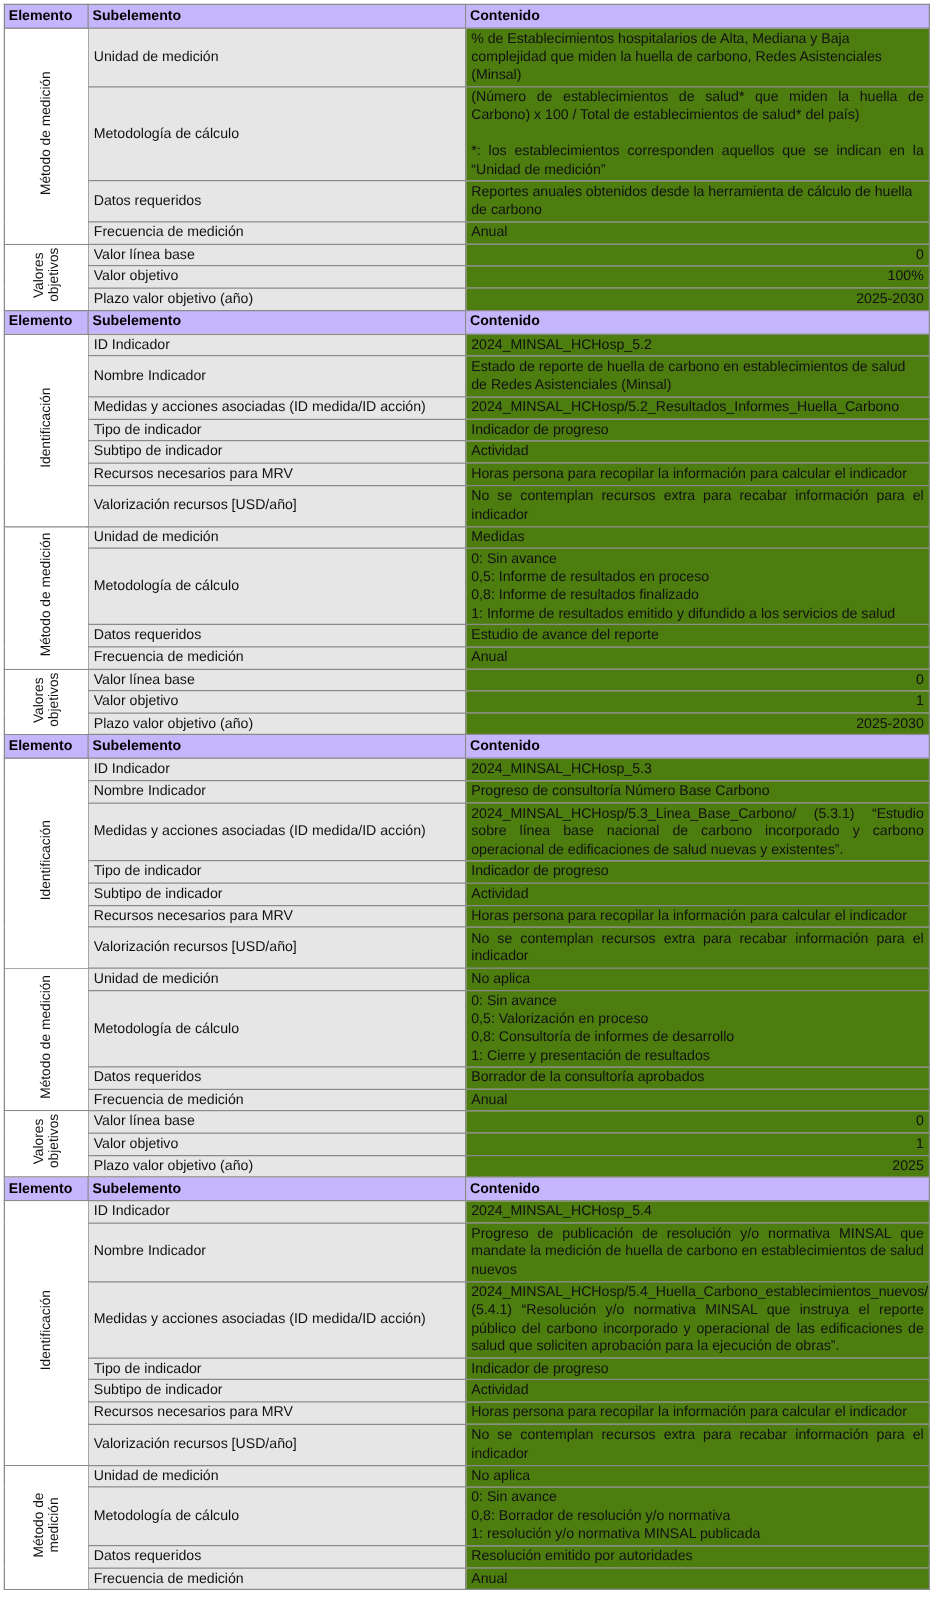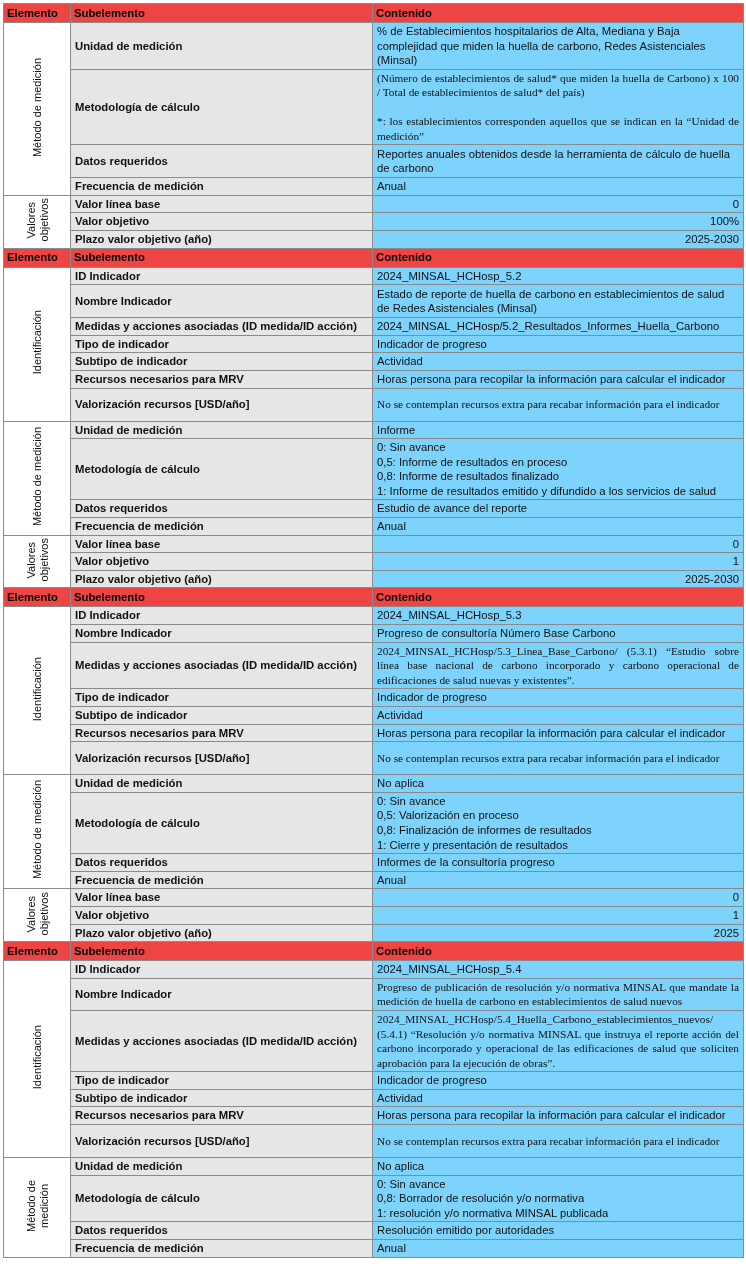--- a/index.html
+++ b/index.html
@@ -1,26 +1,26 @@
 <!DOCTYPE html>
 <html><head>
 <meta charset="utf-8">
 <style>
   html, body { margin: 0; padding: 0; background: #ffffff; }
   body { width: 746px; height: 1280px; overflow: hidden; font-family: "Liberation Sans", sans-serif; color: #111; }
   table { border-collapse: collapse; position: absolute; left: 3px; top: 3px; width: 740px; table-layout: fixed; }
   td { border: 1px solid #8a8a8a; font-size: 11.3px; line-height: 14.6px; padding: 1px 4px; vertical-align: middle; }
   col.c1 { width: 67px; } col.c2 { width: 302px; } col.c3 { width: 371px; }
-  tr.hdr td { background: #ef4444; font-weight: bold; color: #000; height: 16px; padding: 1px 3px; }
+  tr.hdr td { background: #c4b5fd; font-weight: bold; color: #000; height: 16px; padding: 1px 3px; }
   td.grp { background: #ffffff; text-align: center; padding: 0; position: relative; }
   td.grp .vt { display: inline-block; writing-mode: vertical-rl; transform: rotate(180deg); font-size: 11px; line-height: 12.5px; white-space: pre-line; text-align: center; }
-  td.sub { background: #e6e6e6; font-weight: bold; }
-  td.val { background: #7dd3fc; }
+  td.sub { background: #e6e6e6; font-weight: normal; }
+  td.val { background: #4d7c0f; }
   td.num { text-align: right; }
-  td.just { text-align: justify; font-family: Liberation Serif, serif; }
+  td.just { text-align: justify; }
   .gap { display: block; height: 14px; }
 </style>
 </head>
 <body>
 
 <table>
   <colgroup>
       <col class="c1">
       <col class="c2">
       <col class="c3">
@@ -94,21 +94,21 @@
     <td class="sub">Recursos necesarios para MRV</td>
     <td class="val">Horas persona para recopilar la información para calcular el indicador</td>
   </tr>
   <tr>
     <td class="sub" style="height:30px">Valorización recursos [USD/año]</td>
     <td class="val just">No se contemplan recursos extra para recabar información para el indicador</td>
   </tr>
   <tr>
     <td class="grp" rowspan="4"><span class="vt">Método de medición</span></td>
     <td class="sub">Unidad de medición</td>
-    <td class="val">Informe</td>
+    <td class="val">Medidas</td>
   </tr>
   <tr>
     <td class="sub">Metodología de cálculo</td>
     <td class="val">
       <div>0: Sin avance</div>
       <div>0,5: Informe de resultados en proceso</div>
       <div>0,8: Informe de resultados finalizado</div>
       <div>1: Informe de resultados emitido y difundido a los servicios de salud</div>
     </td>
   </tr>
@@ -172,27 +172,27 @@
   <tr>
     <td class="grp" rowspan="4"><span class="vt">Método de medición</span></td>
     <td class="sub">Unidad de medición</td>
     <td class="val">No aplica</td>
   </tr>
   <tr>
     <td class="sub">Metodología de cálculo</td>
     <td class="val">
       <div>0: Sin avance</div>
       <div>0,5: Valorización en proceso</div>
-      <div>0,8: Finalización de informes de resultados</div>
+      <div>0,8: Consultoría de informes de desarrollo</div>
       <div>1: Cierre y presentación de resultados</div>
     </td>
   </tr>
   <tr>
     <td class="sub">Datos requeridos</td>
-    <td class="val">Informes de la consultoría progreso</td>
+    <td class="val">Borrador de la consultoría aprobados</td>
   </tr>
   <tr>
     <td class="sub">Frecuencia de medición</td>
     <td class="val">Anual</td>
   </tr>
   <tr>
     <td class="grp" rowspan="3"><span class="vt">Valores
 objetivos</span></td>
     <td class="sub">Valor línea base</td>
     <td class="val num">0</td>
@@ -215,21 +215,21 @@
     <td class="grp" rowspan="7"><span class="vt">Identificación</span></td>
     <td class="sub">ID Indicador</td>
     <td class="val">2024_MINSAL_HCHosp_5.4</td>
   </tr>
   <tr>
     <td class="sub">Nombre Indicador</td>
     <td class="val just">Progreso de publicación de resolución y/o normativa MINSAL que mandate la medición de huella de carbono en establecimientos de salud nuevos</td>
   </tr>
   <tr>
     <td class="sub">Medidas y acciones asociadas (ID medida/ID acción)</td>
-    <td class="val just">2024_MINSAL_HCHosp/5.4_Huella_Carbono_establecimientos_nuevos/ (5.4.1) “Resolución y/o normativa MINSAL que instruya el reporte acción del carbono incorporado y operacional de las edificaciones de salud que soliciten aprobación para la ejecución de obras”.</td>
+    <td class="val just">2024_MINSAL_HCHosp/5.4_Huella_Carbono_establecimientos_nuevos/ (5.4.1) “Resolución y/o normativa MINSAL que instruya el reporte público del carbono incorporado y operacional de las edificaciones de salud que soliciten aprobación para la ejecución de obras”.</td>
   </tr>
   <tr>
     <td class="sub">Tipo de indicador</td>
     <td class="val">Indicador de progreso</td>
   </tr>
   <tr>
     <td class="sub">Subtipo de indicador</td>
     <td class="val">Actividad</td>
   </tr>
   <tr>

